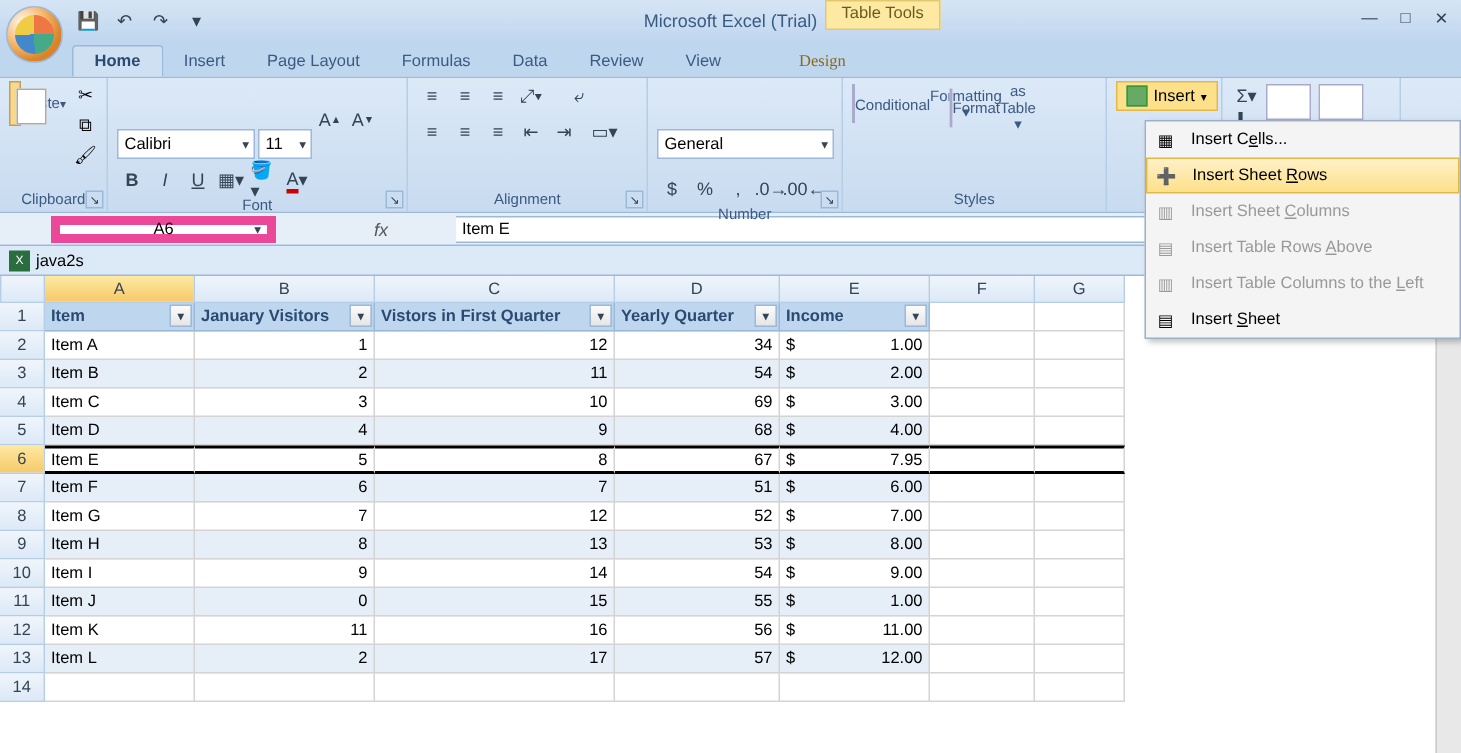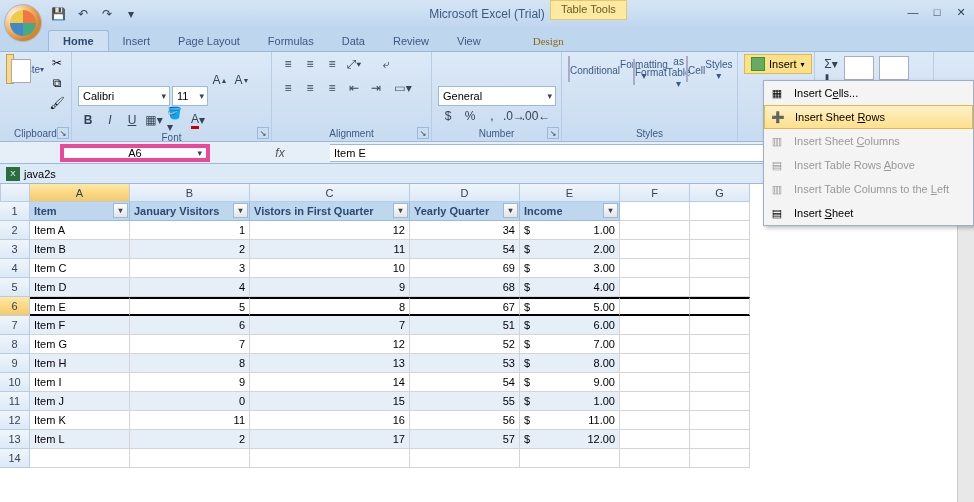--- a/index.html
+++ b/index.html
@@ -58,21 +58,21 @@
 
 .dropdown { position: absolute; left: 763px; top: 80px; width: 211px; background: #f4f4f4; border: 1px solid #9db0c8; box-shadow: 2px 2px 4px rgba(0,0,0,0.25); z-index: 50; }
 .dd-item { display: flex; align-items: center; height: 24px; font-size: 11px; padding: 0 8px 0 2px; gap: 6px; cursor: pointer; }
 .dd-item .ico { width: 22px; height: 20px; display: flex; align-items: center; justify-content: center; }
 .dd-item.highlight { background: linear-gradient(#fff1c8, #fde08a); border: 1px solid #e3b84a; }
 .dd-item.disabled { color: #999; }
 .dd-item u { text-decoration: underline; }
 
 
 .fbar { height: 22px; background: #e6eef8; display: flex; align-items: center; border-bottom: 1px solid #9db9d9; }
-.namebox { width: 150px; height: 18px; background: #fff; border: 4px solid #ec4899; margin-left: 60px; display: flex; align-items: center; justify-content: center; font-size: 11px; position: relative; }
+.namebox { width: 150px; height: 18px; background: #fff; border: 6px solid #ec4899; margin-left: 34px; display: flex; align-items: center; justify-content: center; font-size: 11px; position: relative; }
 .namebox::after { content:'▾'; position:absolute; right:4px; font-size:9px; color:#345; }
 .fx { width: 20px; text-align: center; font-style: italic; font-size: 12px; color: #555; margin: 0 40px 0 60px; }
 .formula-in { background: #fff; border: 1px solid #9db9d9; border-left: none; height: 18px; flex: 1; font-size: 11px; padding: 0 4px; display: flex; align-items: center; margin-right: 20px; }
 
 
 .wbtab { height: 20px; background: #dce9f7; border-bottom: 1px solid #9db9d9; display: flex; align-items: center; padding-left: 6px; font-size: 11px; gap: 4px; }
 .wbtab .xl-ico { width: 14px; height: 14px; background: #2a6e3f; color:#fff; font-size:8px; display:flex; align-items:center; justify-content:center; }
 
 
 .grid { position: relative; }
@@ -192,21 +192,21 @@
         <div class="btn-sq">⇤</div>
         <div class="btn-sq">⇥</div>
         <div class="btn-sq" style="width:30px">▭▾</div>
       </div>
     </div>
     <div class="rgroup-label">Alignment</div>
     <div class="launcher">↘</div>
   </div>
 
   <div class="rgroup" style="width:130px">
-    <div class="rgroup-body" style="flex-direction:column; gap:0">
+    <div class="rgroup-body" style="flex-direction:column; gap:10px">
       <div class="combo" style="width:118px">General</div>
       <div class="font-row">
         <div class="btn-sq">$</div>
         <div class="btn-sq">%</div>
         <div class="btn-sq">,</div>
         <div class="btn-sq">.0→</div>
         <div class="btn-sq">.00←</div>
       </div>
     </div>
     <div class="rgroup-label">Number</div>
@@ -217,25 +217,20 @@
     <div class="rgroup-body">
       <div class="bigbtn">
         <div class="bigbtn-icon"></div>
         <span>Conditional</span>
         <span><span>Formatting</span> ▾</span>
       </div>
       <div class="bigbtn" style="width:50px">
         <div class="bigbtn-icon"></div>
         <span>Format</span>
         <span><span>as Table</span> ▾</span>
-      </div>
-      <div class="bigbtn" style="width:44px">
-        <div class="bigbtn-icon"></div>
-        <span>Cell</span>
-        <span><span>Styles</span> ▾</span>
       </div>
     </div>
     <div class="rgroup-label">Styles</div>
   </div>
 
   <div class="rgroup" style="width:76px; border-right:none">
     <div class="rgroup-body">
       <div class="insert-open">
         <div class="ico"></div>
         <span>Insert</span>
@@ -390,21 +385,21 @@
         <div class="cell cG"></div>
       </div>
       <div class="gridrow sel-row sel">
         <div class="rowhead sel">6</div>
         <div class="cell cA">Item E</div>
         <div class="cell cB num">5</div>
         <div class="cell cC num">8</div>
         <div class="cell cD num">67</div>
         <div class="cell cE" style="justify-content:space-between">
           <span>$</span>
-          <span>5.00</span>
+          <span>7.95</span>
         </div>
         <div class="cell cF"></div>
         <div class="cell cG"></div>
       </div>
       <div class="gridrow">
         <div class="rowhead">7</div>
         <div class="cell cA band">Item F</div>
         <div class="cell cB num band">6</div>
         <div class="cell cC num band">7</div>
         <div class="cell cD num band">51</div>

